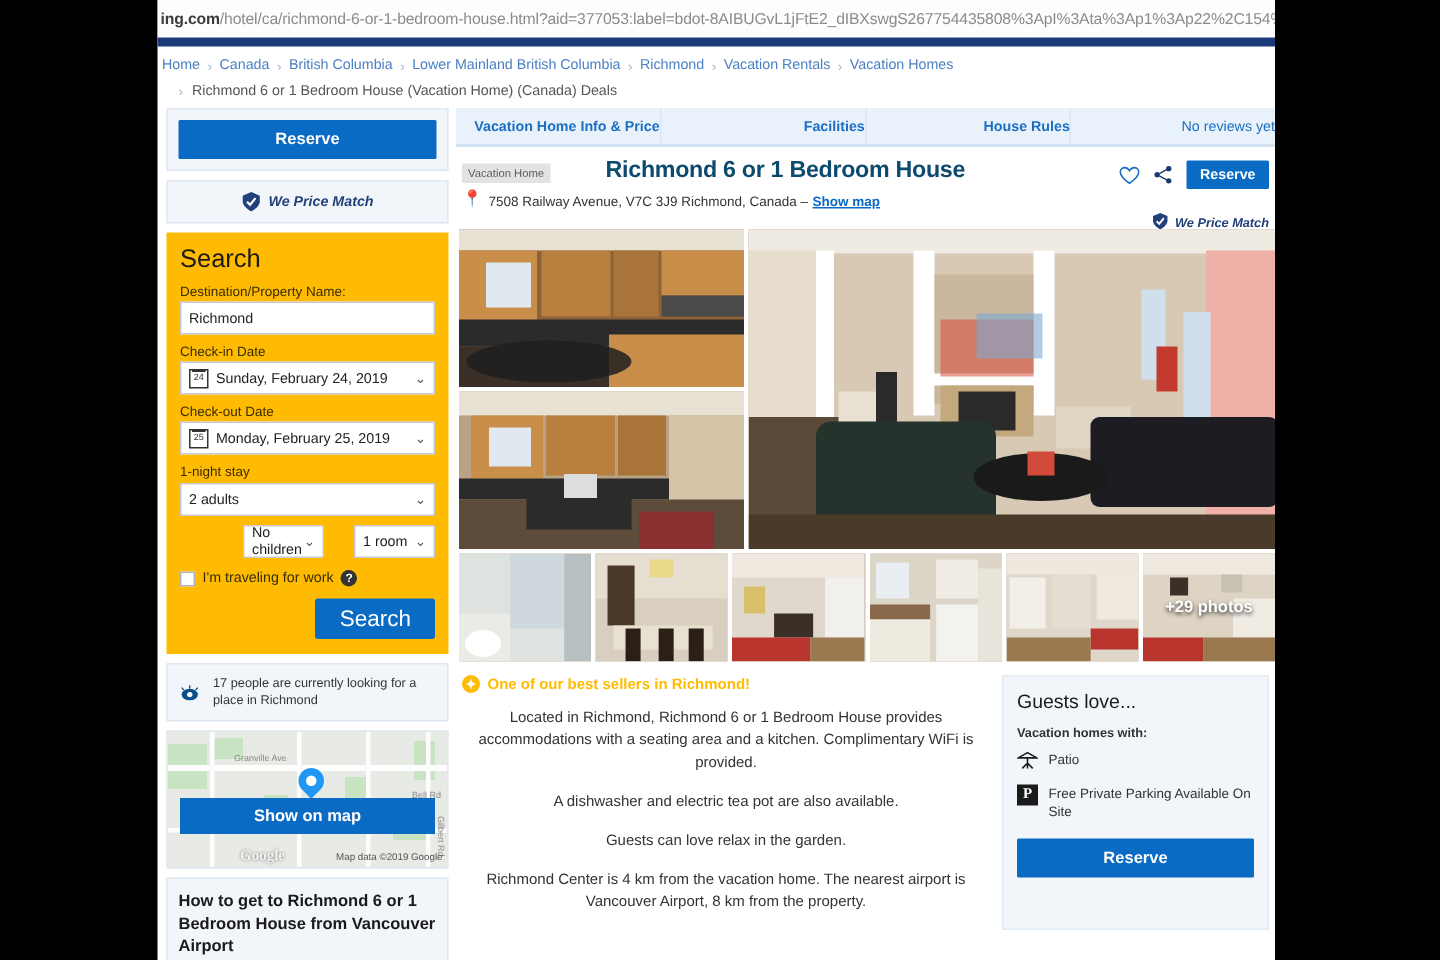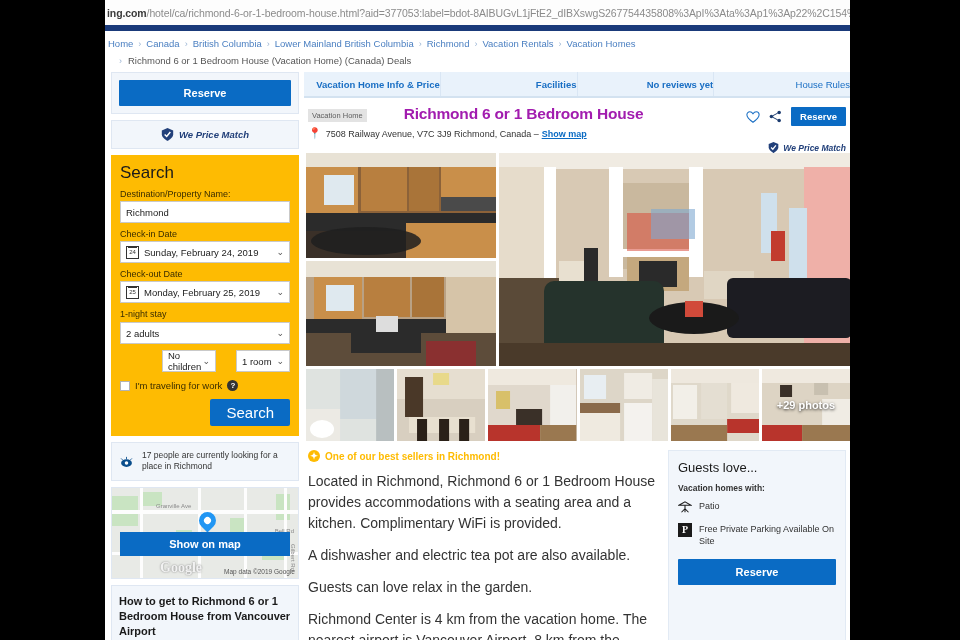--- a/index.html
+++ b/index.html
@@ -105,21 +105,21 @@
   .pin::after {
     content: ""; position: absolute; left: 5px; top: 5px; width: 7px; height: 7px;
     background: #fff; border-radius: 50%;
   }
   .showmap-btn {
     position: absolute; left: 8px; right: 8px; top: 44px; background: #0a6bc4;
     color: #fff; font-size: 11px; font-weight: bold; text-align: center; padding: 6px 0;
     border: none; cursor: pointer;
   }
   .gwm {
-    position: absolute; left: 4px; bottom: 2px; font-size: 14px; font-weight: bold;
+    position: absolute; left: 4px; bottom: 2px; font-size: 10px; font-weight: bold;
     color: #f2f2f2; text-shadow: 0 0 2px #777; font-family: "Liberation Serif", serif; padding-left: 44px;
   }
   .mdata { position: absolute; right: 3px; bottom: 3px; font-size: 6.5px; color: #555; }
   .howto {
     background: #f2f6fb; border: 1px solid #dfe7f2; padding: 8px 7px;
     font-size: 11px; font-weight: bold; color: #1a1a1a; line-height: 1.35;
   }
 
   
   .tabs {
@@ -130,21 +130,21 @@
     line-height: 26px; cursor: pointer; border-right: 1px solid #d9e6f4;
   }
   .tab:last-child { border-right: none; font-weight: normal; color:#1a6fc4;}
 
   
   .titlerow { display: flex; align-items: flex-start; padding: 7px 4px 2px 4px; gap: 31px; }
   .badge {
     background: #e3e3e3; color: #5e5e5e; font-size: 7.5px; padding: 2px 4px;
     margin-right: 6px; margin-top: 4px; white-space: nowrap;
   }
-  .ptitle { font-size: 15.5px; font-weight: bold; color: #a21caf; letter-spacing: -0.2px;}
+  .ptitle { font-size: 15.5px; font-weight: bold; color: #0c4a6e; letter-spacing: -0.2px;}
   .title-actions { margin-left: auto; display: flex; align-items: center; gap: 9px; padding-top: 2px;}
   .heart { width: 14px; height: 14px; }
   .shareic { width: 13px; height: 13px; }
   .btn-res-sm {
     background: #0a6bc4; color: #fff; border: none; font-size: 9.5px; font-weight: bold;
     padding: 4px 9px; cursor: pointer; border-radius: 1px;
   }
   .addr { display: flex; align-items: center; padding: 0 4px 6px 4px; font-size: 9px; color: #333; }
   .addr .mp { color: #0a6bc4; margin-right: 4px; font-size: 11px; line-height: 1;}
   .addr a { color: #0a6bc4; font-weight: bold; text-decoration: underline; margin-left: 3px;}
@@ -174,21 +174,21 @@
     font-size: 10px; margin-bottom: 9px;
   }
   .star {
     width: 12px; height: 12px; background: #febb02; border-radius: 50%;
     position: relative; flex: none;
   }
   .star::after {
     content: "✦"; position: absolute; inset: 0; color: #fff; font-size: 9px;
     line-height: 12px; text-align: center;
   }
-  .descr p { font-size: 14px; color: #333; line-height: 1.5; margin-bottom: 11px; }
+  .descr p { font-size: 10px; color: #333; line-height: 1.5; margin-bottom: 11px; text-align: center; }
   .guests {
     width: 178px; flex: none; background: #f2f6fb; border: 1px solid #e2eaf4;
     padding: 9px 9px 10px;
   }
   .gl-title { font-size: 13px; color: #1a1a1a; margin-bottom: 8px; }
   .gl-sub { font-size: 8.5px; font-weight: bold; color: #333; margin-bottom: 7px; }
   .gl-item { display: flex; align-items: flex-start; gap: 7px; margin-bottom: 9px; font-size: 9px; color: #333; line-height: 1.35;}
   .pico { width: 14px; height: 14px; flex: none; }
   .pbox {
     width: 14px; height: 14px; background: #1a1a1a; color: #fff; font-size: 10px;
@@ -330,22 +330,22 @@
      </div>
 
      <div class="howto">How to get to Richmond 6 or 1 Bedroom House from Vancouver Airport</div>
    </div>
 
    <div class="content">
 
      <div class="tabs">
        <div class="tab">Vacation Home Info &amp; Price</div>
        <div class="tab">Facilities</div>
+       <div class="tab">House Rules</div>
        <div class="tab">No reviews yet</div>
-       <div class="tab">House Rules</div>
      </div>
 
      <div class="titlerow">
        <span class="badge">Vacation Home</span>
        <span class="ptitle">Richmond 6 or 1 Bedroom House</span>
        <span class="title-actions">
          <svg class="heart" viewBox="0 0 16 16">
            <path d="M8 14 C3 10.5 1 8 1 5.4 C1 3.2 2.7 2 4.3 2 C5.8 2 7.2 3 8 4.3 C8.8 3 10.2 2 11.7 2 C13.3 2 15 3.2 15 5.4 C15 8 13 10.5 8 14 Z" fill="none" stroke="#1a6fc4" stroke-width="1.2"></path>
          </svg>
          <svg class="shareic" viewBox="0 0 16 16">

